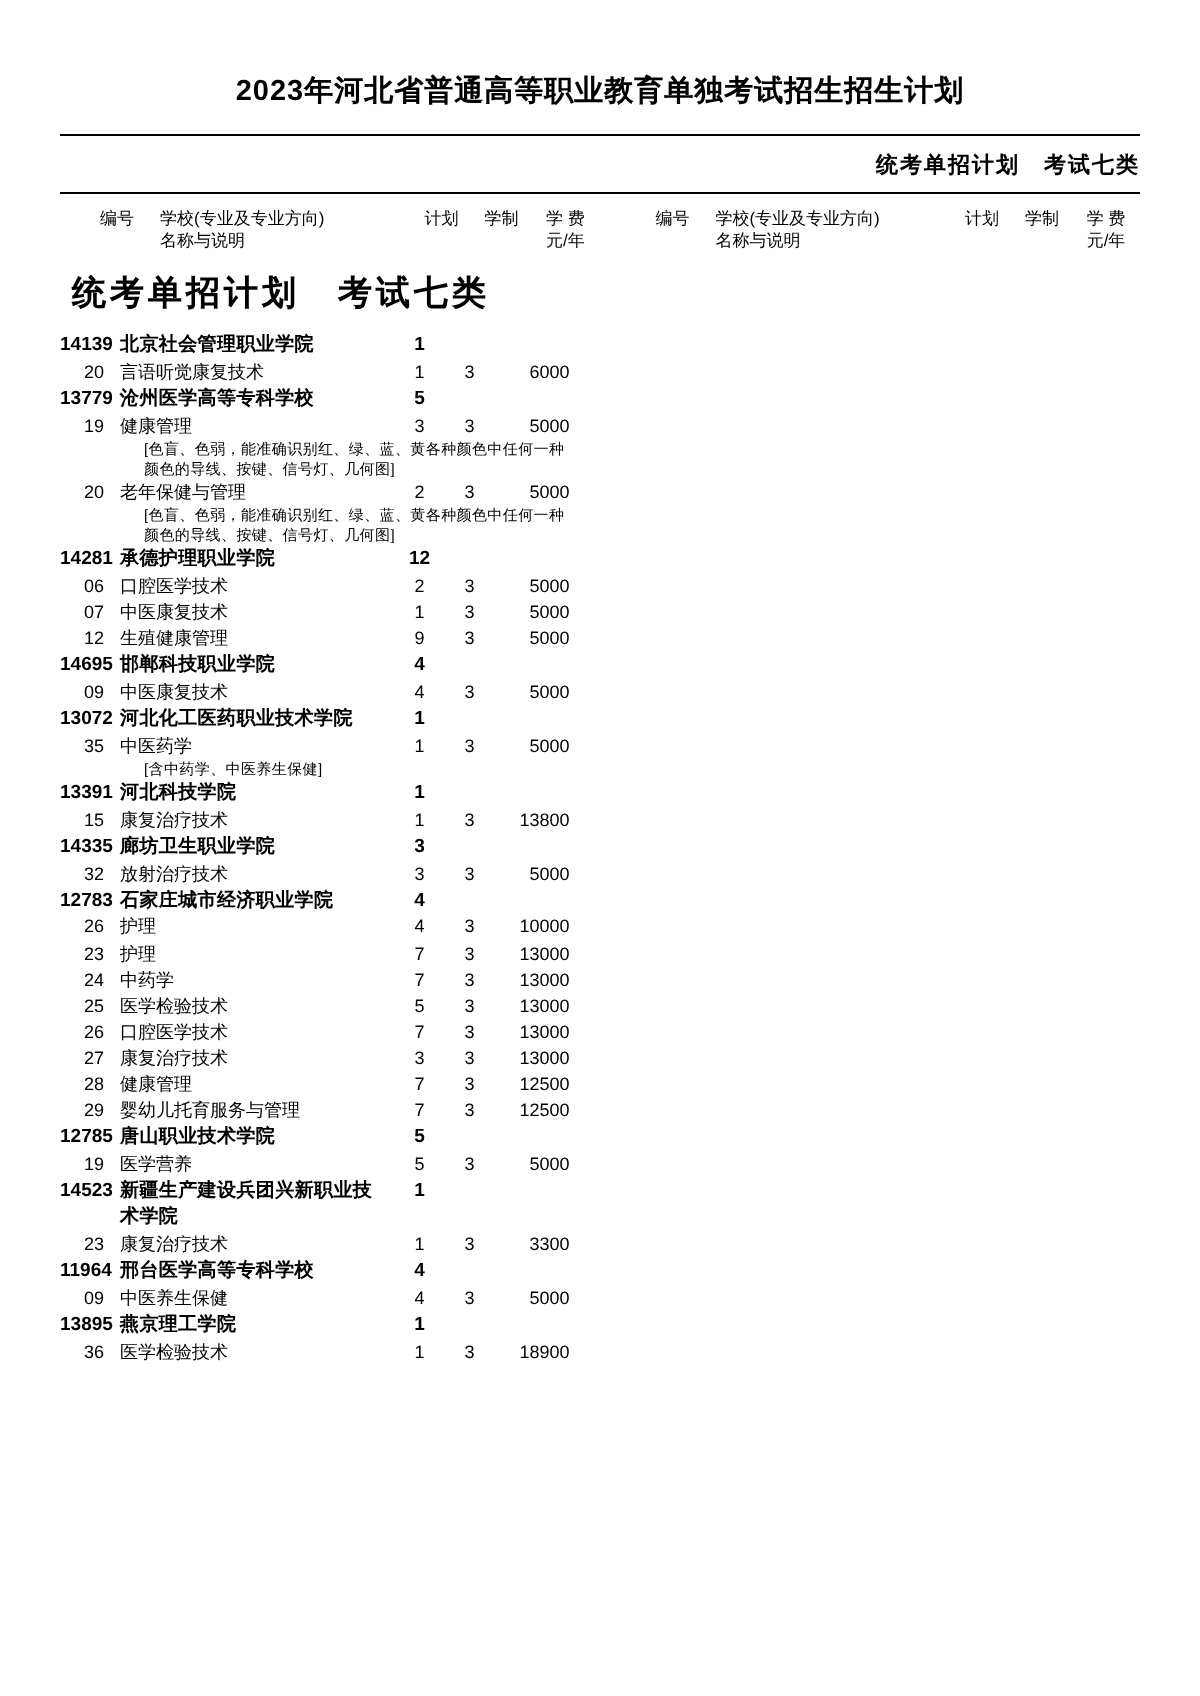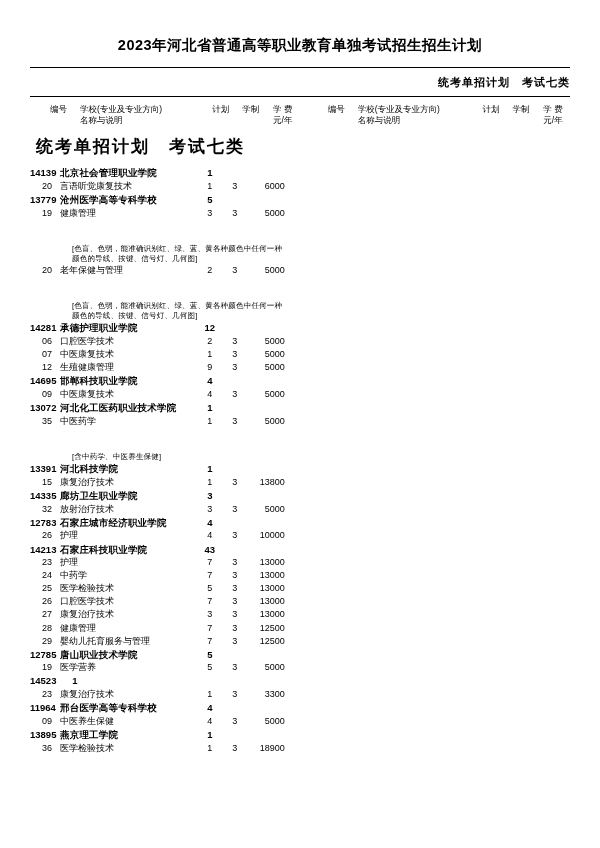--- a/index.html
+++ b/index.html
@@ -121,21 +121,20 @@
     font-size: 9.5px;
   }
   .row.school .name { letter-spacing: 0.2px; }
   .row.major .code { padding-left: 12px; width: 30px; box-sizing: border-box; }
   .note {
     font-size: 7.5px;
     line-height: 1.35;
     padding-left: 42px;
     padding-right: 6px;
     letter-spacing: 0.2px;
-    margin-top: 24px;
   }
 </style>
 </head>
 <body>
 
 <div class="page">
 
   <h1 class="doc-title">2023年河北省普通高等职业教育单独考试招生招生计划</h1>
 
   <div class="rule"></div>
@@ -306,27 +305,20 @@
           <div class="len"></div>
           <div class="fee"></div>
         </div>
         <div class="row major">
           <div class="code">26</div>
           <div class="name">护理</div>
           <div class="plan">4</div>
           <div class="len">3</div>
           <div class="fee">10000</div>
         </div>
-        <div class="row school">
-          <div class="code">14213</div>
-          <div class="name">石家庄科技职业学院</div>
-          <div class="plan">43</div>
-          <div class="len"></div>
-          <div class="fee"></div>
-        </div>
         <div class="row major">
           <div class="code">23</div>
           <div class="name">护理</div>
           <div class="plan">7</div>
           <div class="len">3</div>
           <div class="fee">13000</div>
         </div>
         <div class="row major">
           <div class="code">24</div>
           <div class="name">中药学</div>
@@ -378,20 +370,21 @@
         </div>
         <div class="row major">
           <div class="code">19</div>
           <div class="name">医学营养</div>
           <div class="plan">5</div>
           <div class="len">3</div>
           <div class="fee">5000</div>
         </div>
         <div class="row school">
           <div class="code">14523</div>
+          <div class="name">新疆生产建设兵团兴新职业技术学院</div>
           <div class="plan">1</div>
           <div class="len"></div>
           <div class="fee"></div>
         </div>
         <div class="row major">
           <div class="code">23</div>
           <div class="name">康复治疗技术</div>
           <div class="plan">1</div>
           <div class="len">3</div>
           <div class="fee">3300</div>

